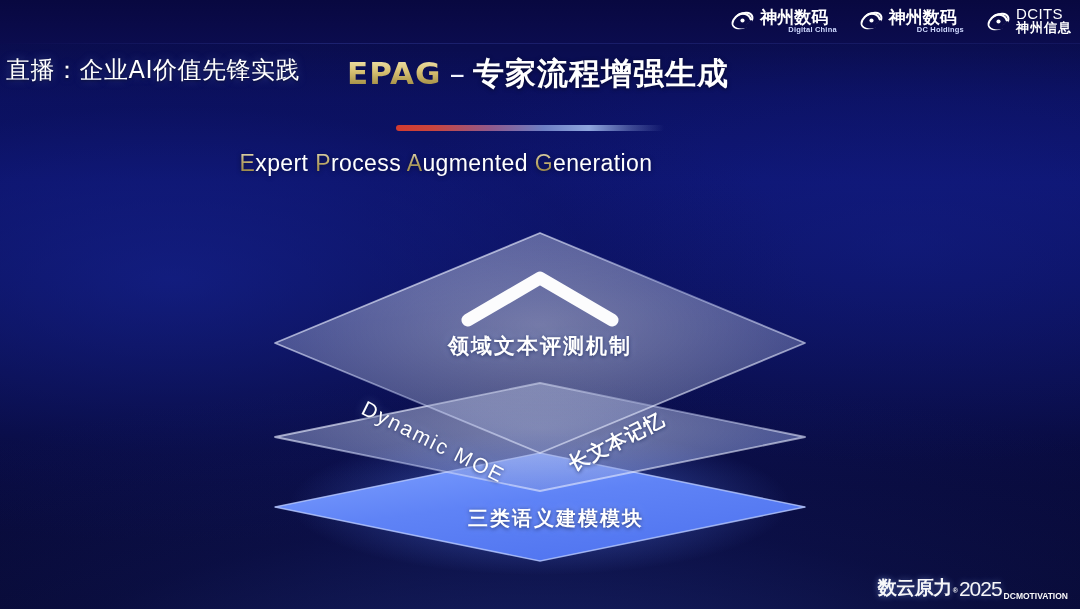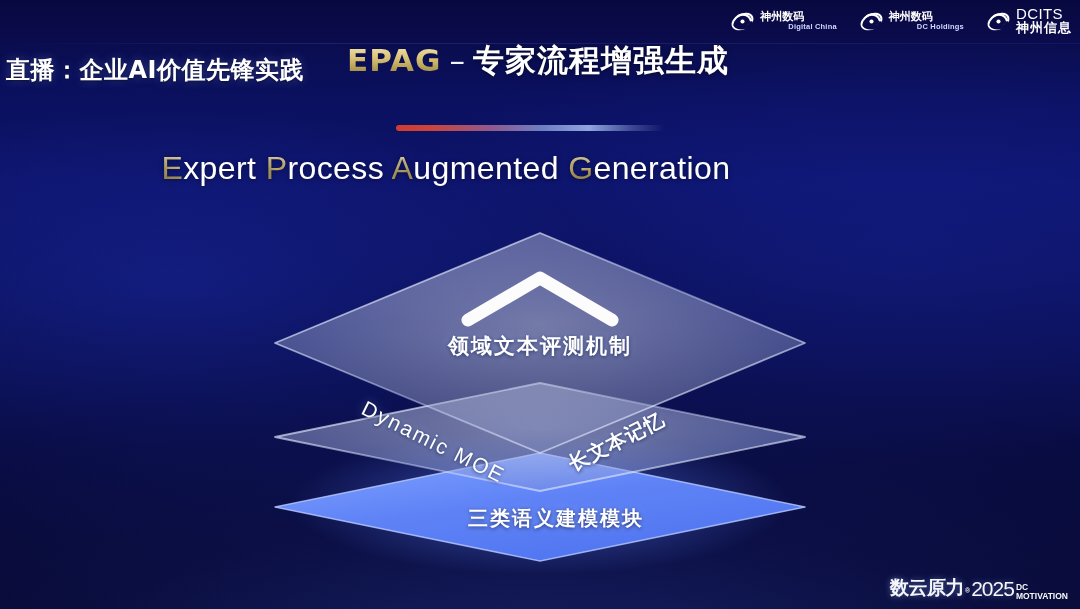--- a/index.html
+++ b/index.html
@@ -38,66 +38,67 @@
     text-shadow:0 0 6px rgba(150,180,255,.55);
     text-align:center;
   }
   .brand .reg{color:#fff;font-weight:bold;}
   .brand .yr{
     font-weight:normal;color:#fff;letter-spacing:-1px;
     font-family:"Liberation Sans",sans-serif;
     text-shadow:0 0 6px rgba(150,180,255,.5);
   }
   .brand .dcwrap{
-    display:flex;flex-direction:column;justify-content:flex-end;
+    display:flex;justify-content:flex-end;
     line-height:1;color:#fff;font-weight:bold;
     font-family:"Liberation Sans",sans-serif;
+    align-items:center;
   }
   #brand-top{left:6px;top:4px;}
   #brand-top .cn{font-size:25px;}
   #brand-top .reg{font-size:9px;margin:0 1px 9px 1px;}
   #brand-top .yr{font-size:27px;}
   #brand-top .dcwrap{margin-left:2px;padding-bottom:2px;}
   #brand-top .dc1{font-size:11px;letter-spacing:.2px;}
   #brand-top .dc2{font-size:11px;letter-spacing:.2px;}
 
   #live-line{
     position:absolute;left:6px;top:54px;
     font-family:"DejaVu Sans","Liberation Sans",sans-serif;
-    font-size:24px;font-weight:bold;color:#ffffff;
+    font-size:24px;font-weight:normal;color:#ffffff;
     letter-spacing:.5px;white-space:nowrap;
     text-shadow:0 1px 3px rgba(0,0,0,.55), 0 0 10px rgba(140,170,255,.35);
     z-index:7;
   }
 
   
   #partners{
     position:absolute;right:8px;top:4px;height:34px;
     display:flex;align-items:center;gap:22px;z-index:7;
   }
   .plogo{display:flex;align-items:center;gap:5px;}
   .swirl{width:25px;height:25px;flex:0 0 25px;}
   .ptext{display:flex;flex-direction:column;line-height:1.08;}
   .ptext .p-cn{
     font-family:"DejaVu Sans","Liberation Sans",sans-serif;
-    font-size:11px;font-weight:bold;color:#ffffff;white-space:nowrap;
+    font-size:17px;font-weight:bold;color:#ffffff;white-space:nowrap;
   }
   .ptext .p-en{
     font-family:"Liberation Sans",sans-serif;
     font-size:7.5px;font-weight:bold;color:#cfd9ff;white-space:nowrap;letter-spacing:.2px;margin-left:28px;
   }
   .plogo.alt .p-cn{font-size:13px;letter-spacing:1px;text-align:right;}
   .plogo.alt .p-top{
     font-family:"Liberation Sans",sans-serif;font-size:15px;font-weight:normal;
     color:#fff;letter-spacing:.4px;line-height:1;
   }
 
   
   #title-main{
-    position:absolute;top:40px;left:0;width:1076px;text-align:center;
+    position:absolute;top:53px;left:0;width:1076px;text-align:center;
     font-family:"DejaVu Sans","Liberation Sans",sans-serif;
     font-size:31px;font-weight:bold;white-space:nowrap;z-index:5;
   }
   #title-main .gold{
     color:#e3cf86;
     background:linear-gradient(180deg,#f6ecbe 0%,#d9c274 45%,#8d7a33 100%);
     -webkit-background-clip:text;background-clip:text;
     -webkit-text-fill-color:transparent;
     letter-spacing:1px;
   }
@@ -107,21 +108,21 @@
     text-shadow:0 1px 4px rgba(0,0,0,.5);
   }
   #divider{
     position:absolute;top:125px;left:396px;width:268px;height:6px;border-radius:3px;
     background:linear-gradient(90deg,#d33b2f 0%,#c9453f 14%,#8f5b8e 36%,#6d7fc4 55%,#8fa6de 72%,rgba(150,170,225,.35) 88%,rgba(150,170,225,0) 100%);
     z-index:5;
   }
   #title-sub{
     position:absolute;top:150px;left:0;width:892px;text-align:center;
     font-family:"Liberation Sans",sans-serif;
-    font-size:32px;font-weight:normal;white-space:nowrap;
+    font-size:23px;font-weight:normal;white-space:nowrap;
     color:#ffffff;letter-spacing:.4px;z-index:5;
     text-shadow:0 1px 5px rgba(0,0,0,.45);
   }
   #title-sub .cap{
     color:#e8d79a;
     background:linear-gradient(180deg,#fbf2cb 0%,#ddc77c 50%,#a08a42 100%);
     -webkit-background-clip:text;background-clip:text;
     -webkit-text-fill-color:transparent;
   }
 

